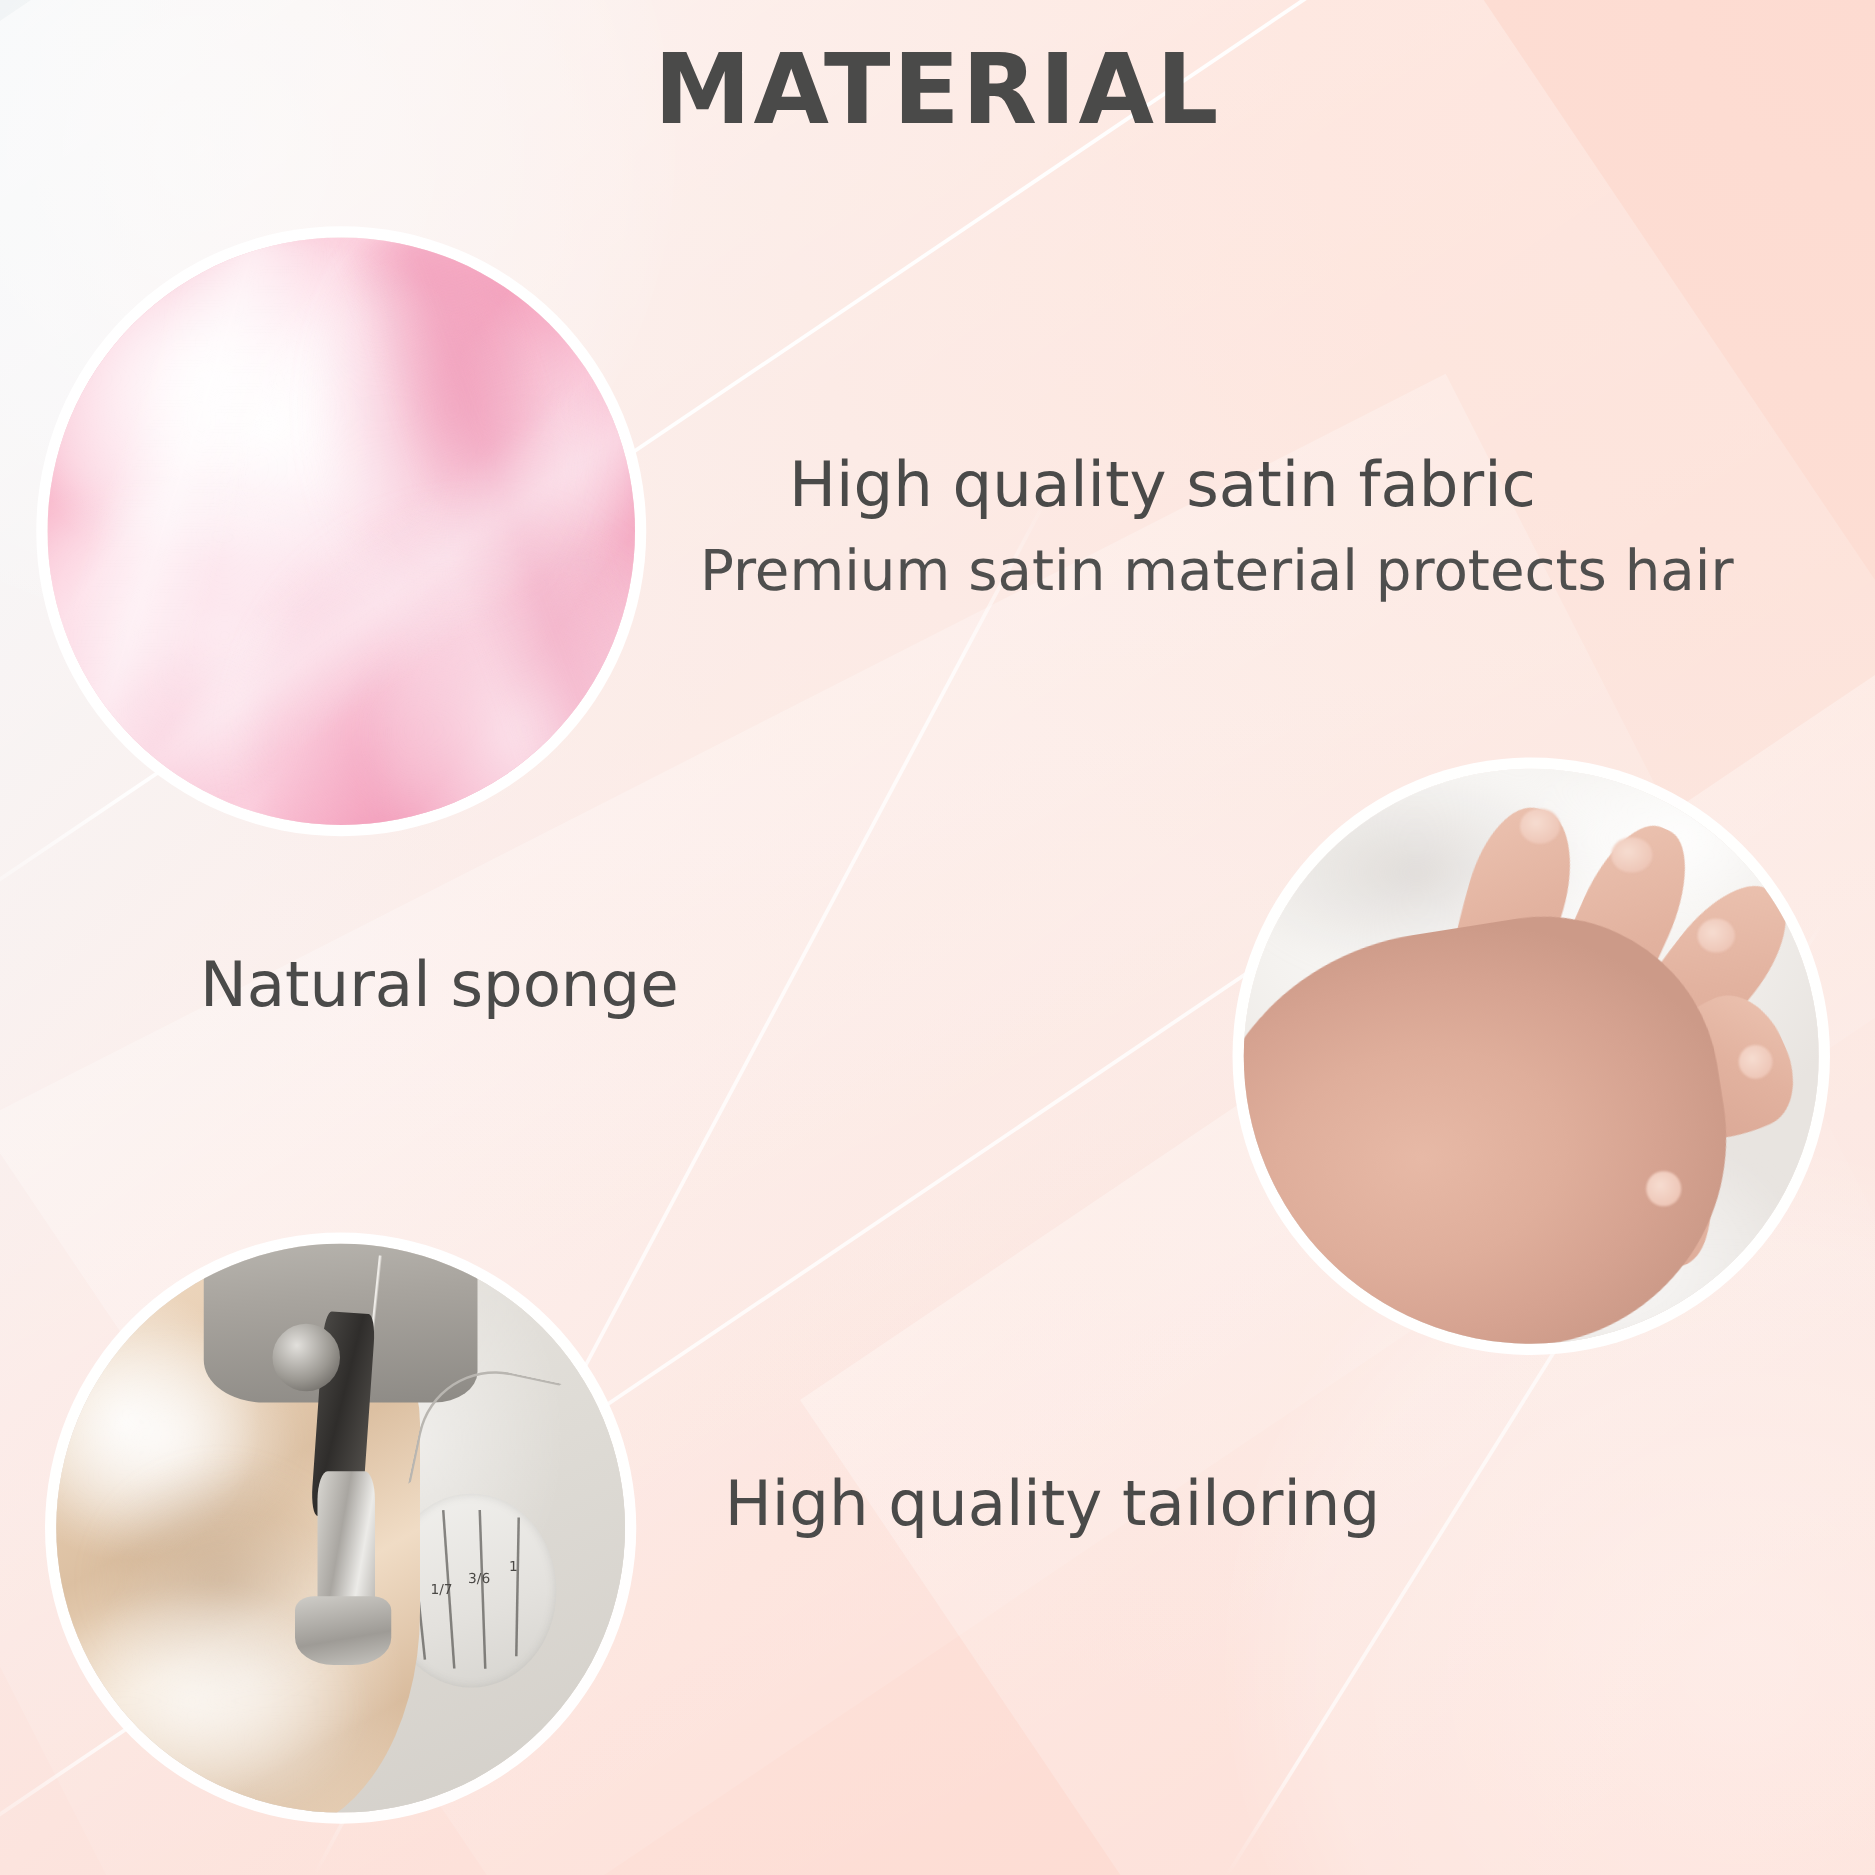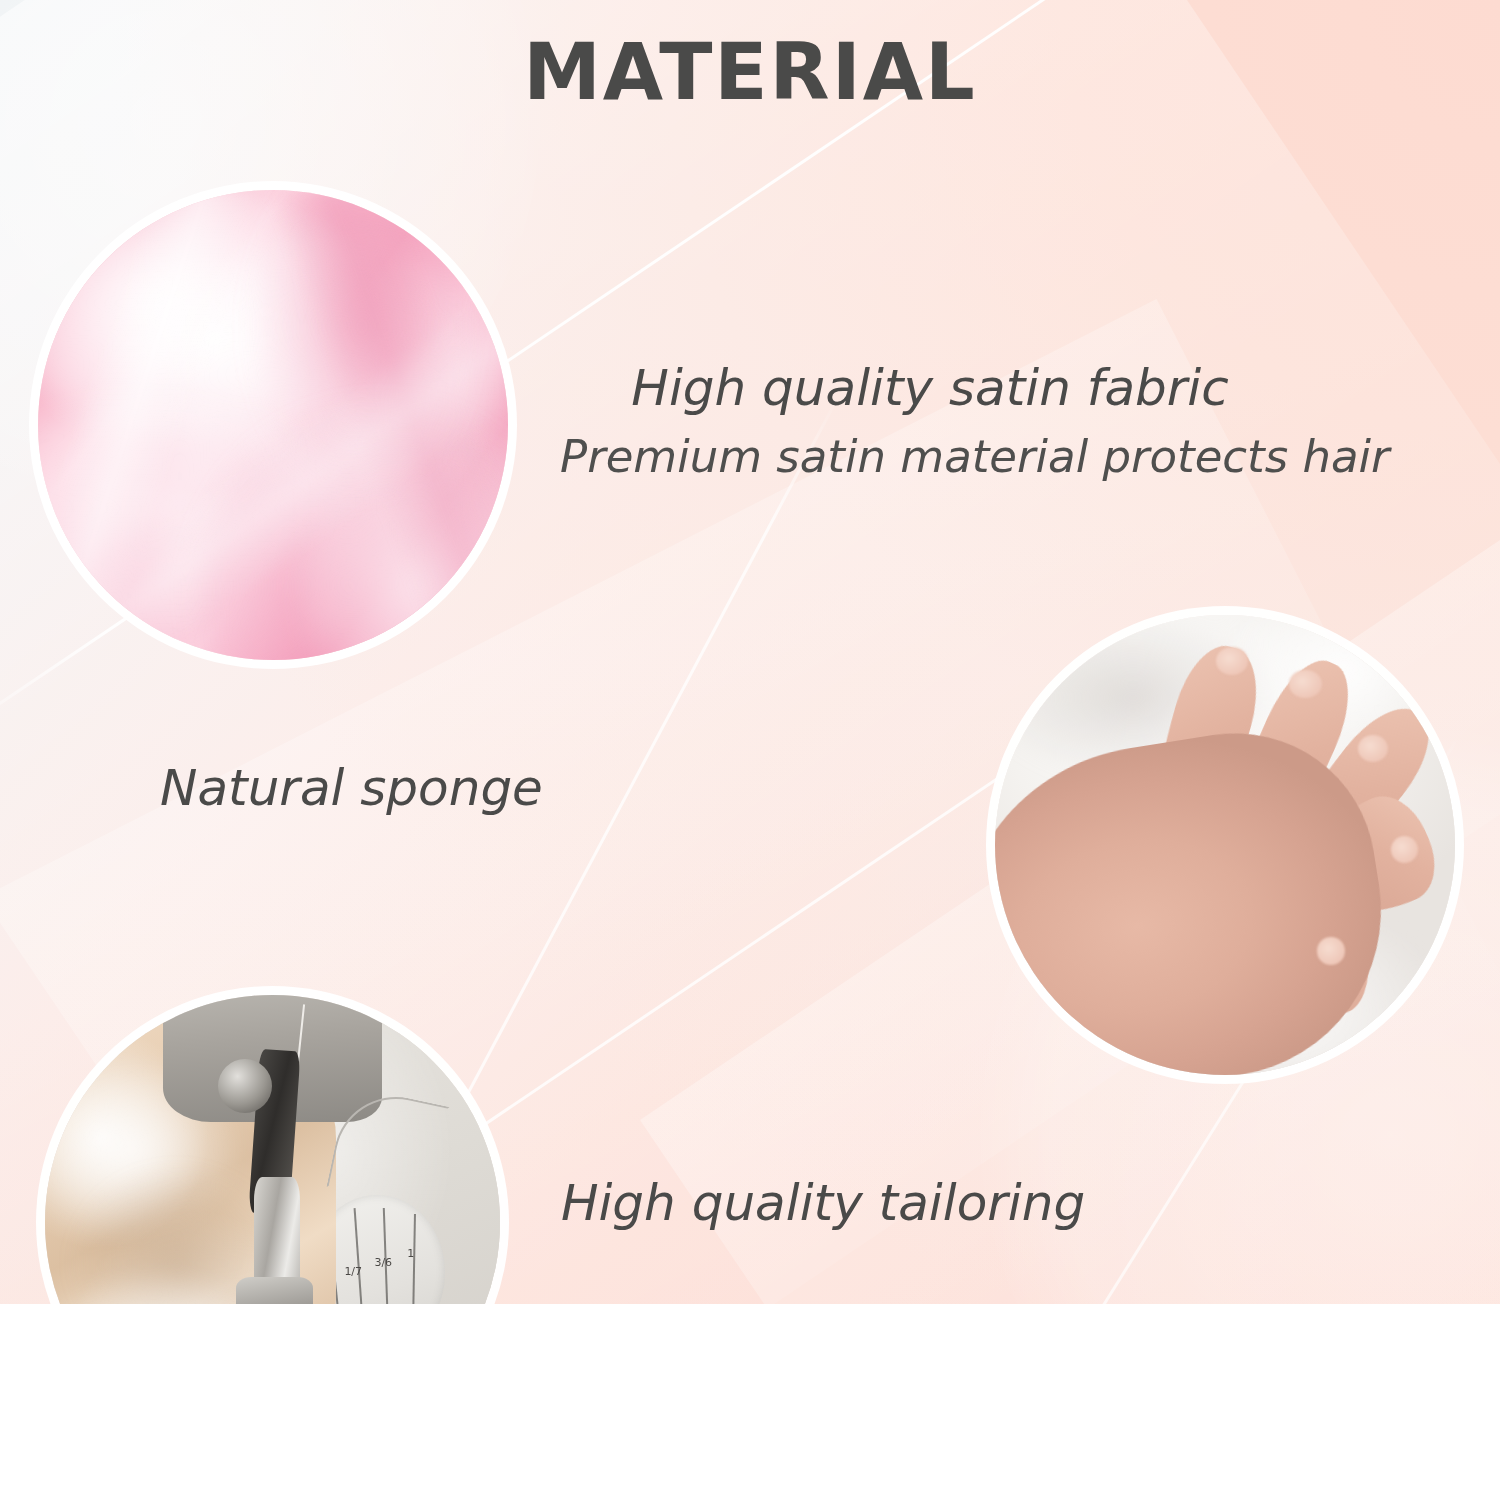--- a/index.html
+++ b/index.html
@@ -3,21 +3,21 @@
 <meta charset="utf-8">
 <style>
   html, body {
     margin: 0;
     padding: 0;
     background: #ffffff;
   }
   #page {
     position: relative;
     width: 1500px;
-    height: 1304px;
+    height: 1500px;
     overflow: hidden;
     font-family: "DejaVu Sans", sans-serif;
   }
 
   
   .bg-base {
     position: absolute;
     inset: 0;
     background:
       radial-gradient(circle at 100% 0%, #fddbd1 0%, #fdded4 22%, #fbe3dc 42%, transparent 70%),
@@ -306,41 +306,41 @@
     line-height: 1;
     text-align: center;
   }
   .dial-screw {
     position: absolute;
     border-radius: 50%;
     background: radial-gradient(circle at 38% 34%, #56534f 0%, #2c2a28 70%, #141312 100%);
   }
 
   
-  .feature { position: absolute; color: #4a4a49; font-style: italic; }
+  .feature { position: absolute; color: #4a4a49; }
   .feature .f-title {
     font-size: 50px;
     line-height: 1.12;
     font-weight: 400;
     letter-spacing: 0px;
     color: #4a4a49;
     white-space: nowrap;
   }
   .feature .f-sub {
     font-size: 45px;
     line-height: 1.2;
     font-weight: 400;
     color: #4f4f4e;
     white-space: nowrap;
     margin-top: 14px;
   }
 
   #feature-satin   { left: 560px; top: 360px;  text-align: center; width: 740px; }
   #feature-sponge  { left: 160px; top: 760px;  text-align: left; width: 820px; }
-  #feature-tailor  { left: 473px; top: 1175px; text-align: center; width: 700px; }
+  #feature-tailor  { left: 492px; top: 1175px; text-align: center; width: 700px; }
 </style>
 </head>
 <body>
 
 <div id="page">
 
   <div class="bg-base"></div>
   <div class="bg-soft-circle tl"></div>
   <div class="bg-soft-circle br"></div>
   <div class="facet facet-a"></div>

